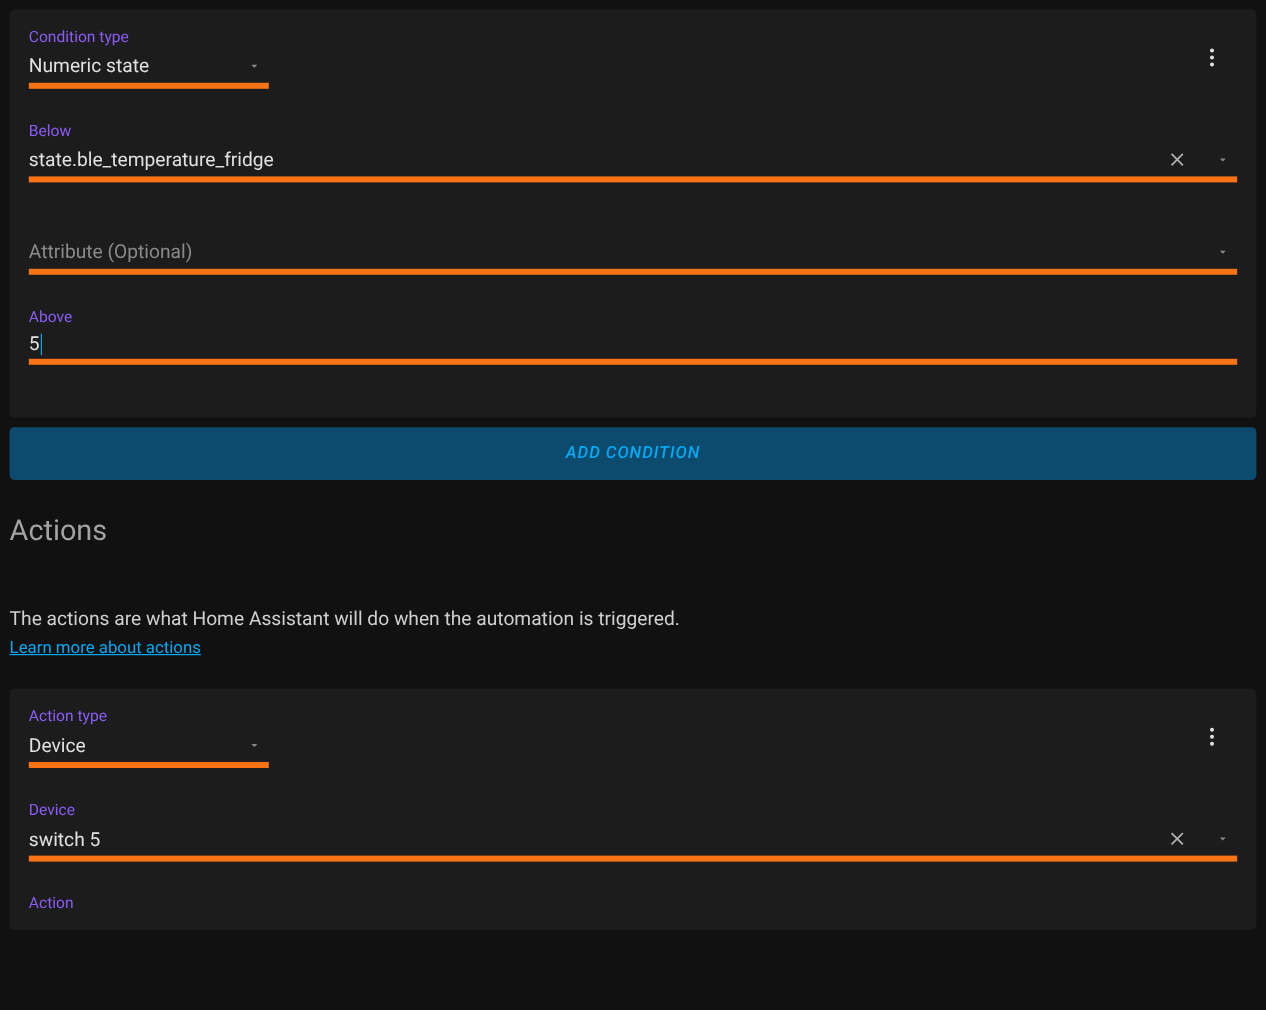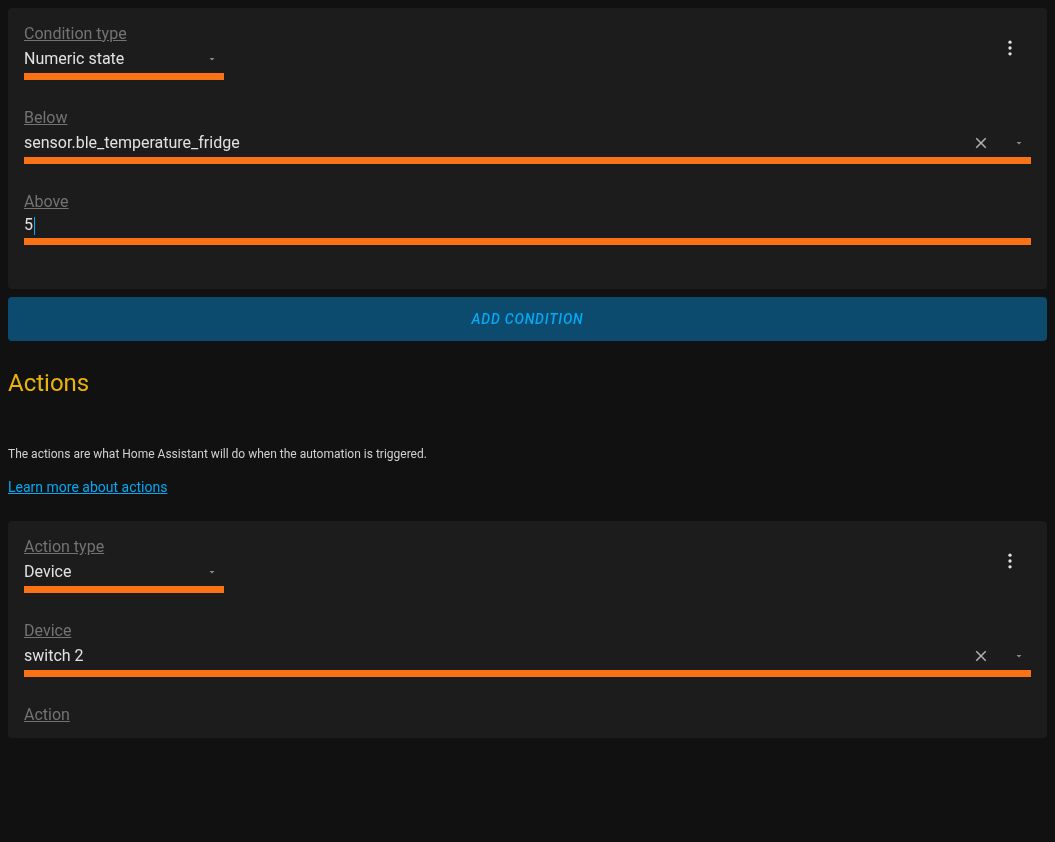--- a/index.html
+++ b/index.html
@@ -27,30 +27,29 @@
     height: 24px;
     color: #e1e1e1;
     cursor: pointer;
     display: flex;
     align-items: center;
     justify-content: center;
   }
   .overflow-btn svg { width: 20px; height: 20px; fill: #e1e1e1; }
   .field-group { margin-bottom: 28px; }
   .field-label {
-    color: #737373;
-    font-size: 16px;
+    color: #8b5cf6;
+    font-size: 13px;
     line-height: 1.3;
     margin-bottom: 2px;
-    text-decoration: underline;
   }
   .field-input {
     display: flex;
     align-items: center;
-    border-bottom: 7px solid #f97316;
+    border-bottom: 5px solid #f97316;
     padding-bottom: 2px;
     min-height: 26px;
     position: relative;
   }
   .field-input input {
     flex: 1;
     background: transparent;
     border: none;
     outline: none;
     color: #e1e1e1;
@@ -94,27 +93,27 @@
     letter-spacing: 0.8px;
     border-radius: 4px;
     margin: 8px;
     cursor: pointer;
     text-transform: uppercase;
     font-style: italic;
   }
   .section-title {
     font-size: 24px;
     font-weight: 400;
-    color: #eab308;
+    color: #a3a3a3;
     margin: 28px 8px 8px 8px;
   }
   .section-desc {
     color: #d0d0d0;
-    font-size: 12px;
-    margin: 48px 8px 16px 8px;
+    font-size: 16px;
+    margin: 48px 8px 4px 8px;
     line-height: 1.5;
   }
   .link {
     color: #03a9f4;
     text-decoration: underline;
     font-size: 14px;
     margin: 0 8px 18px 8px;
     display: inline-block;
     text-align: center;
   }
@@ -151,36 +150,46 @@
         <svg viewBox="0 0 24 24">
             <path d="M7 10l5 5 5-5z" fill="#8a8a8a"></path>
           </svg>
       </span>
     </div>
   </div>
 
   <div class="field-group">
     <div class="field-label">Below</div>
     <div class="field-input">
-      <span class="value">sensor.ble_temperature_fridge</span>
+      <span class="value">state.ble_temperature_fridge</span>
       <div class="row-icons">
         <span class="icon-btn">
           <svg viewBox="0 0 24 24">
               <path d="M19 6.41L17.59 5 12 10.59 6.41 5 5 6.41 10.59 12 5 17.59 6.41 19 12 13.41 17.59 19 19 17.59 13.41 12z"></path>
             </svg>
         </span>
         <span class="icon-btn caret-down">
           <svg viewBox="0 0 24 24">
               <path d="M7 10l5 5 5-5z" fill="#8a8a8a"></path>
             </svg>
         </span>
       </div>
     </div>
   </div>
 
+  <div class="field-group">
+    <div class="field-input" style="padding-top:18px;">
+      <span class="placeholder">Attribute (Optional)</span>
+      <span class="icon-btn caret-down">
+        <svg viewBox="0 0 24 24">
+            <path d="M7 10l5 5 5-5z" fill="#8a8a8a"></path>
+          </svg>
+      </span>
+    </div>
+  </div>
 
 
   <div class="field-group">
     <div class="field-label">Above</div>
     <div class="field-input">
       <span class="value"><span>5</span><span class="cursor-caret"></span></span>
     </div>
   </div>
 
 </div>
@@ -210,21 +219,21 @@
         <svg viewBox="0 0 24 24">
             <path d="M7 10l5 5 5-5z" fill="#8a8a8a"></path>
           </svg>
       </span>
     </div>
   </div>
 
   <div class="field-group">
     <div class="field-label">Device</div>
     <div class="field-input">
-      <span class="value">switch 2</span>
+      <span class="value">switch 5</span>
       <div class="row-icons">
         <span class="icon-btn">
           <svg viewBox="0 0 24 24">
               <path d="M19 6.41L17.59 5 12 10.59 6.41 5 5 6.41 10.59 12 5 17.59 6.41 19 12 13.41 17.59 19 19 17.59 13.41 12z"></path>
             </svg>
         </span>
         <span class="icon-btn caret-down">
           <svg viewBox="0 0 24 24">
               <path d="M7 10l5 5 5-5z" fill="#8a8a8a"></path>
             </svg>

